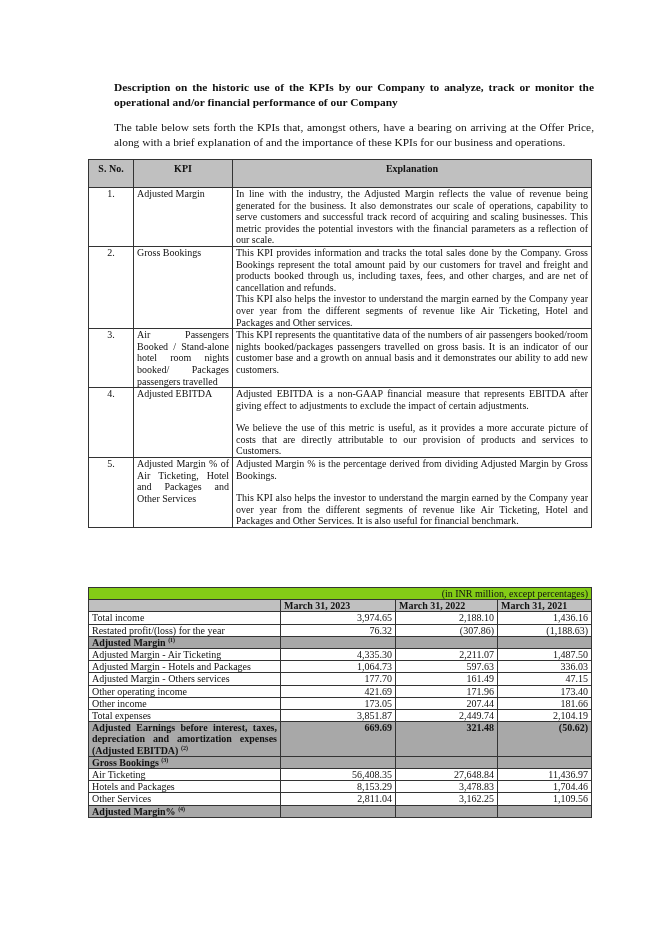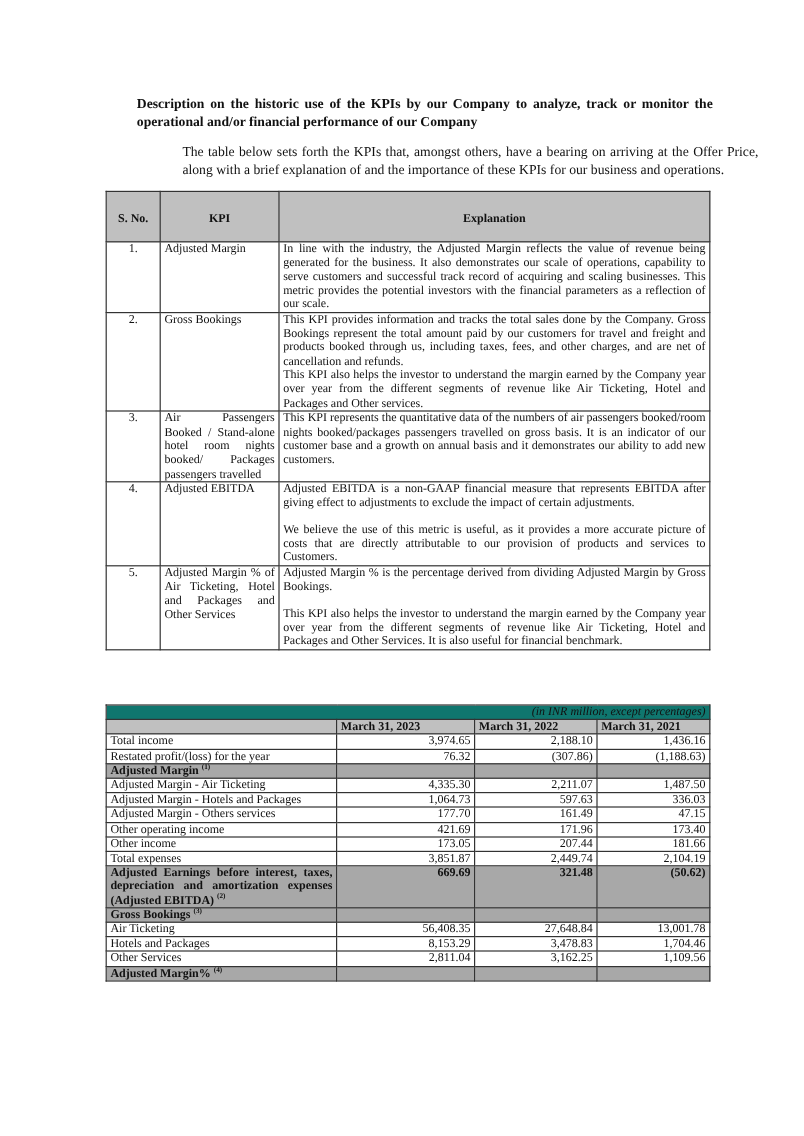--- a/index.html
+++ b/index.html
@@ -2,37 +2,37 @@
 <html><head>
 <meta charset="utf-8">
 <style>
   html, body { margin:0; padding:0; background:#ffffff; }
   body { width:670px; height:947px; position:relative; overflow:hidden;
          font-family:"Liberation Serif", serif; color:#111; }
   .page { position:absolute; left:0; top:0; width:670px; height:679px; }
   .h-bold { position:absolute; left:114px; top:80px; width:480px; font-weight:bold;
             font-size:11.4px; line-height:15px; text-align:justify; text-align-last:left; }
   .intro { position:absolute; left:114px; top:120px; width:480px; font-size:11.4px;
-           line-height:15px; text-align:justify;margin-left:38px; }
+           line-height:15px; text-align:justify; }
   table { border-collapse:collapse; position:absolute; }
   td, th { border:1px solid #333; font-size:10px; line-height:11.6px; vertical-align:top;
            padding:0 3px; }
   #kpi-table { left:88px; top:159px; width:504px; }
   #kpi-table th { background:#c0c0c0; font-weight:bold; text-align:center; height:24px;
-                  vertical-align:top; padding-top:17px; }
+                  vertical-align:top; padding-top:3px; }
   #kpi-table td.sno { text-align:center; width:38px; padding-top:0; }
   #kpi-table td.kpi { width:92px; text-align:justify; }
   #kpi-table td.exp { text-align:justify; }
   .sp { height:11px; }
   .h2 { position:absolute; left:88px; top:537px; font-weight:bold; font-size:11.4px; }
   .p2 { position:absolute; left:88px; top:563px; font-size:11.4px; }
   #det-table { left:88px; top:587px; width:504px; }
   #det-table td { padding:0 3px; line-height:11.2px; }
   #det-table td.num { text-align:right; }
-  #det-table tr.unit td { background:#0f766e; text-align:right; font-style:italic; height:11px; }
+  #det-table tr.unit td { background:#84cc16; text-align:right; height:11px; }
   #det-table tr.colhead td { background:#c0c0c0; font-weight:bold; }
   #det-table tr.sect td { background:#a8a8a8; font-weight:bold; }
   #det-table tr.ebitda td { background:#a8a8a8; font-weight:bold; }
   #det-table td.lbl { width:185px; text-align:justify; }
   #det-table td.c1 { width:108px;margin-left:26px; }
   #det-table td.c2 { width:95px; }
   sup { font-size:6px; line-height:0; }
   .pageno { position:absolute; left:0; width:670px; top:898px; text-align:center; font-size:11px; }
 </style>
 </head>
@@ -169,21 +169,21 @@
         <tr class="sect">
           <td class="lbl"><span>Gross Bookings</span> <sup>(3)</sup></td>
           <td class="num c1"></td>
           <td class="num c2"></td>
           <td class="num"></td>
         </tr>
         <tr class="">
           <td class="lbl"><span>Air Ticketing</span></td>
           <td class="num c1">56,408.35</td>
           <td class="num c2">27,648.84</td>
-          <td class="num">13,001.78</td>
+          <td class="num">11,436.97</td>
         </tr>
         <tr class="">
           <td class="lbl"><span>Hotels and Packages</span></td>
           <td class="num c1">8,153.29</td>
           <td class="num c2">3,478.83</td>
           <td class="num">1,704.46</td>
         </tr>
         <tr class="">
           <td class="lbl"><span>Other Services</span></td>
           <td class="num c1">2,811.04</td>

